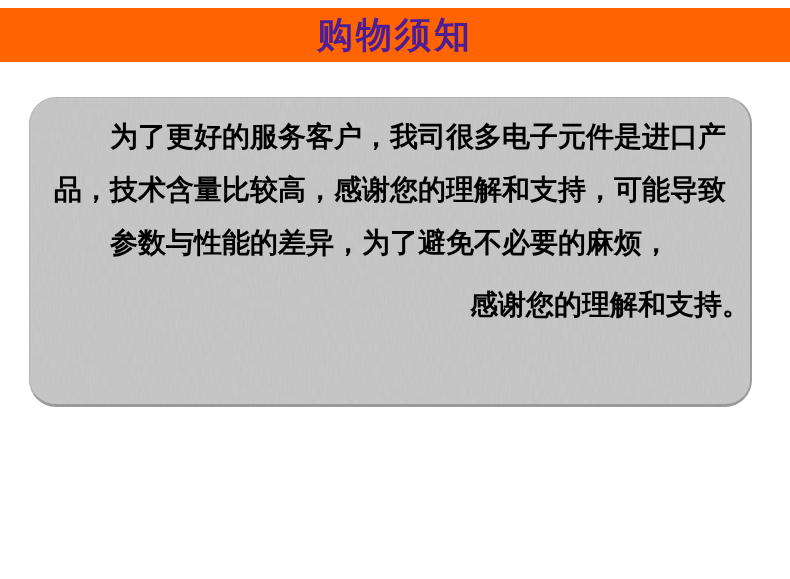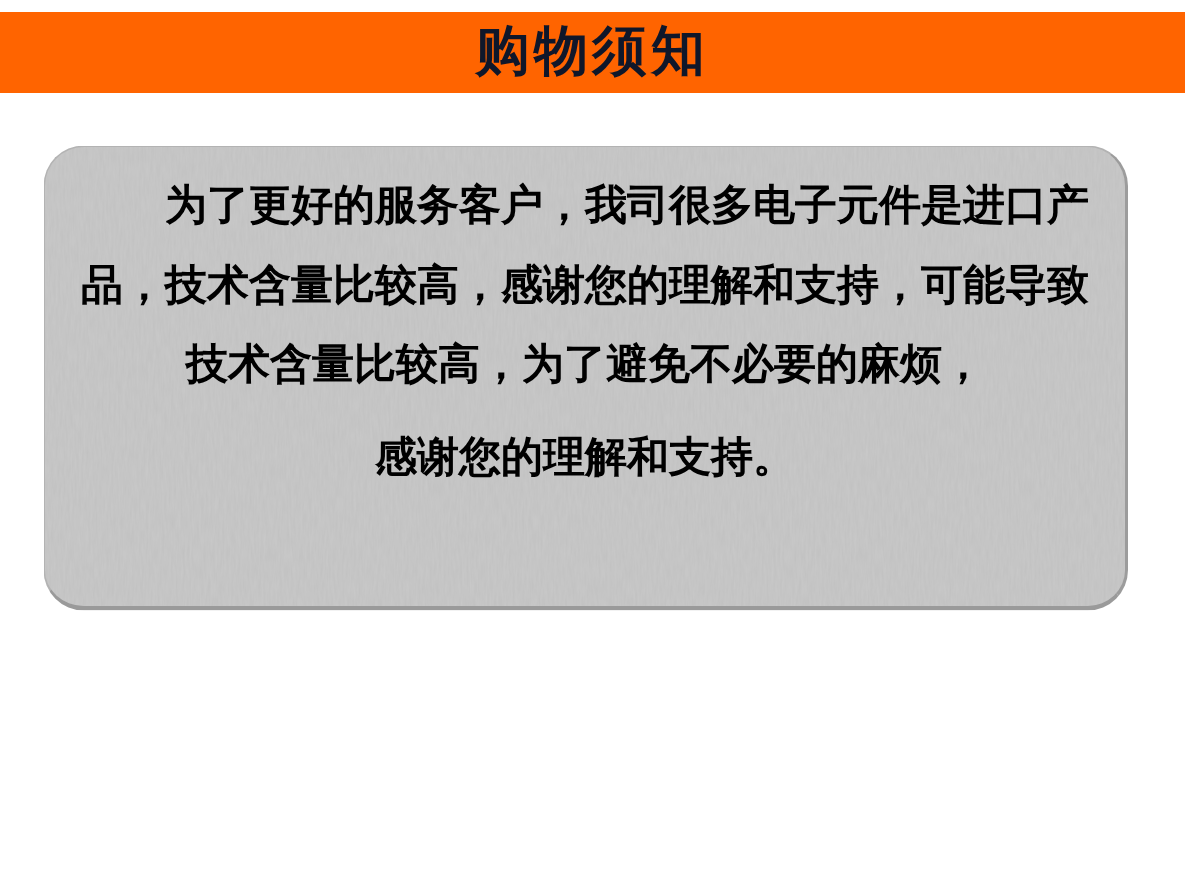--- a/index.html
+++ b/index.html
@@ -68,44 +68,45 @@
     color: #000000;
     font-weight: bold;
     font-size: 28px;
   }
   .notice-line {
     line-height: 53px;
     white-space: pre;
   }
   .notice-line.closing {
     margin-top: 9px;
+    text-align: right;
   }
 </style>
 </head>
 <body>
 
 <div class="page">
 
   <div class="header-banner" style="background: rgb(255, 100, 0);">
-    <span class="page-title" style="color: #0f172a;">购物须知</span>
+    <span class="page-title" style="color: #4c1d95;">购物须知</span>
   </div>
 
   <div class="notice-box" style="background: rgb(201, 201, 201); border-radius: 27px;">
     <svg class="texture" xmlns="http://www.w3.org/2000/svg" width="723" height="310" aria-hidden="true">
       <filter id="paperNoise" x="0" y="0" width="100%" height="100%">
         <feTurbulence type="fractalNoise" baseFrequency="0.65 0.09" numOctaves="3" seed="11"></feTurbulence>
         <feColorMatrix type="matrix" values="0 0 0 0 0.45
                   0 0 0 0 0.45
                   0 0 0 0 0.45
                   0 0 0 0.38 0"></feColorMatrix>
       </filter>
       <rect x="0" y="0" width="723" height="310" filter="url(#paperNoise)"></rect>
     </svg>
 
     <div class="notice-text" style="color: rgb(0, 0, 0);">
       <div class="notice-line">　　为了更好的服务客户，我司很多电子元件是进口产</div>
       <div class="notice-line">品，技术含量比较高，感谢您的理解和支持，可能导致</div>
-      <div class="notice-line">技术含量比较高，为了避免不必要的麻烦，</div>
+      <div class="notice-line">参数与性能的差异，为了避免不必要的麻烦，</div>
       <div class="notice-line closing">感谢您的理解和支持。</div>
     </div>
   </div>
 
 </div>
 
 </body></html>

